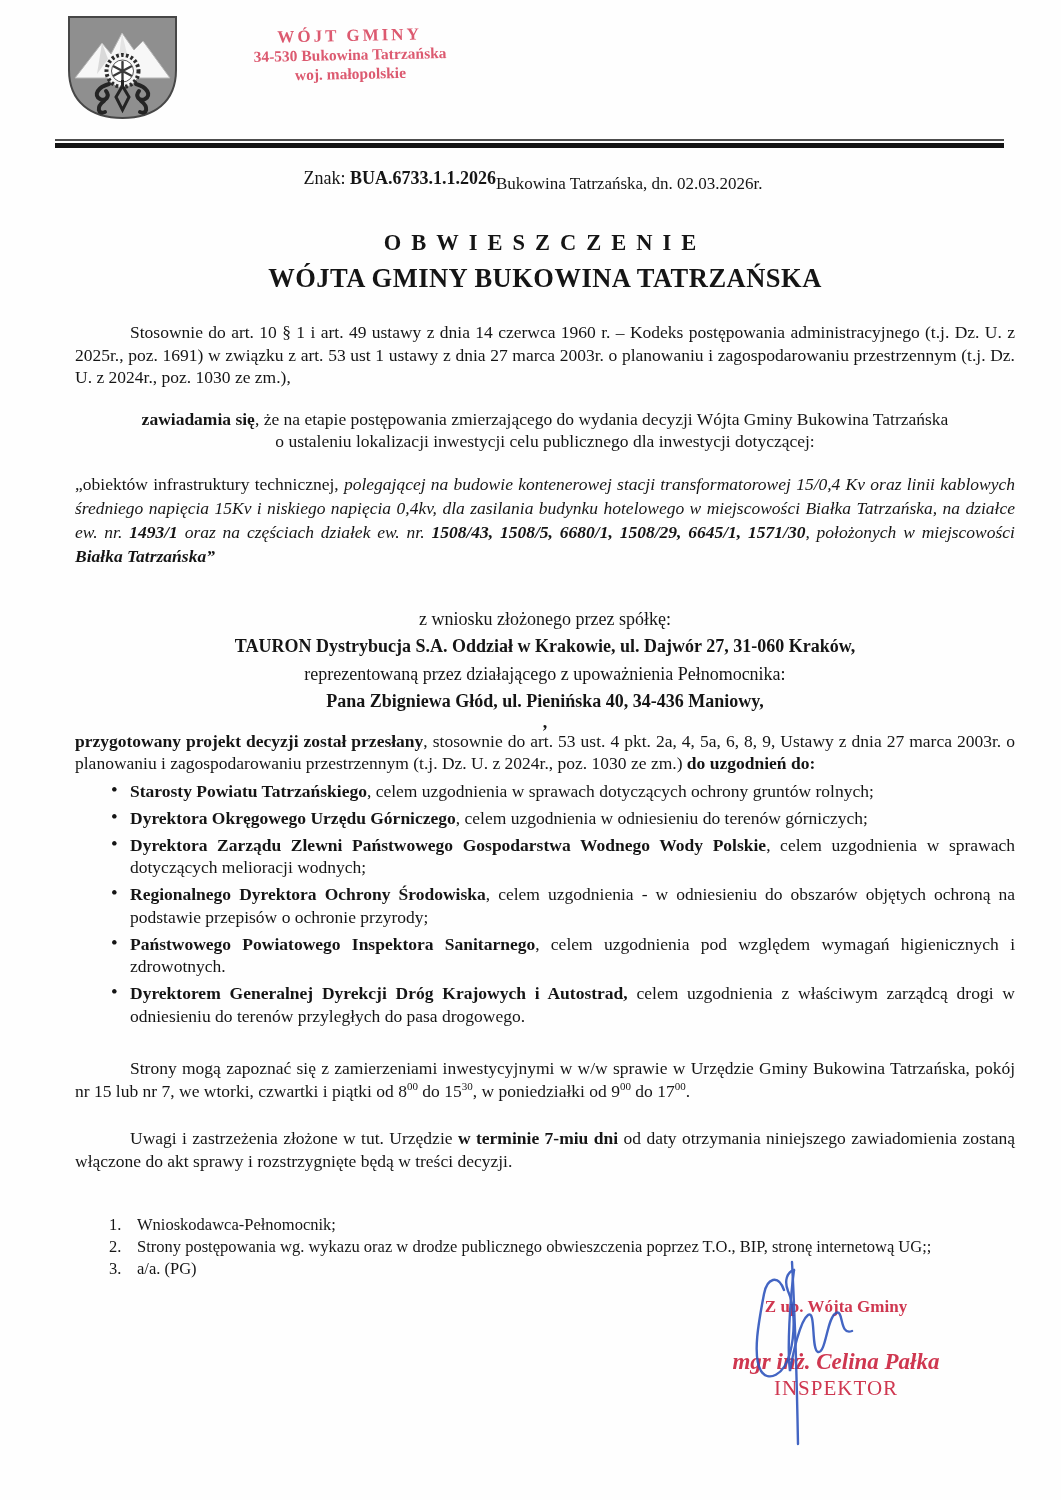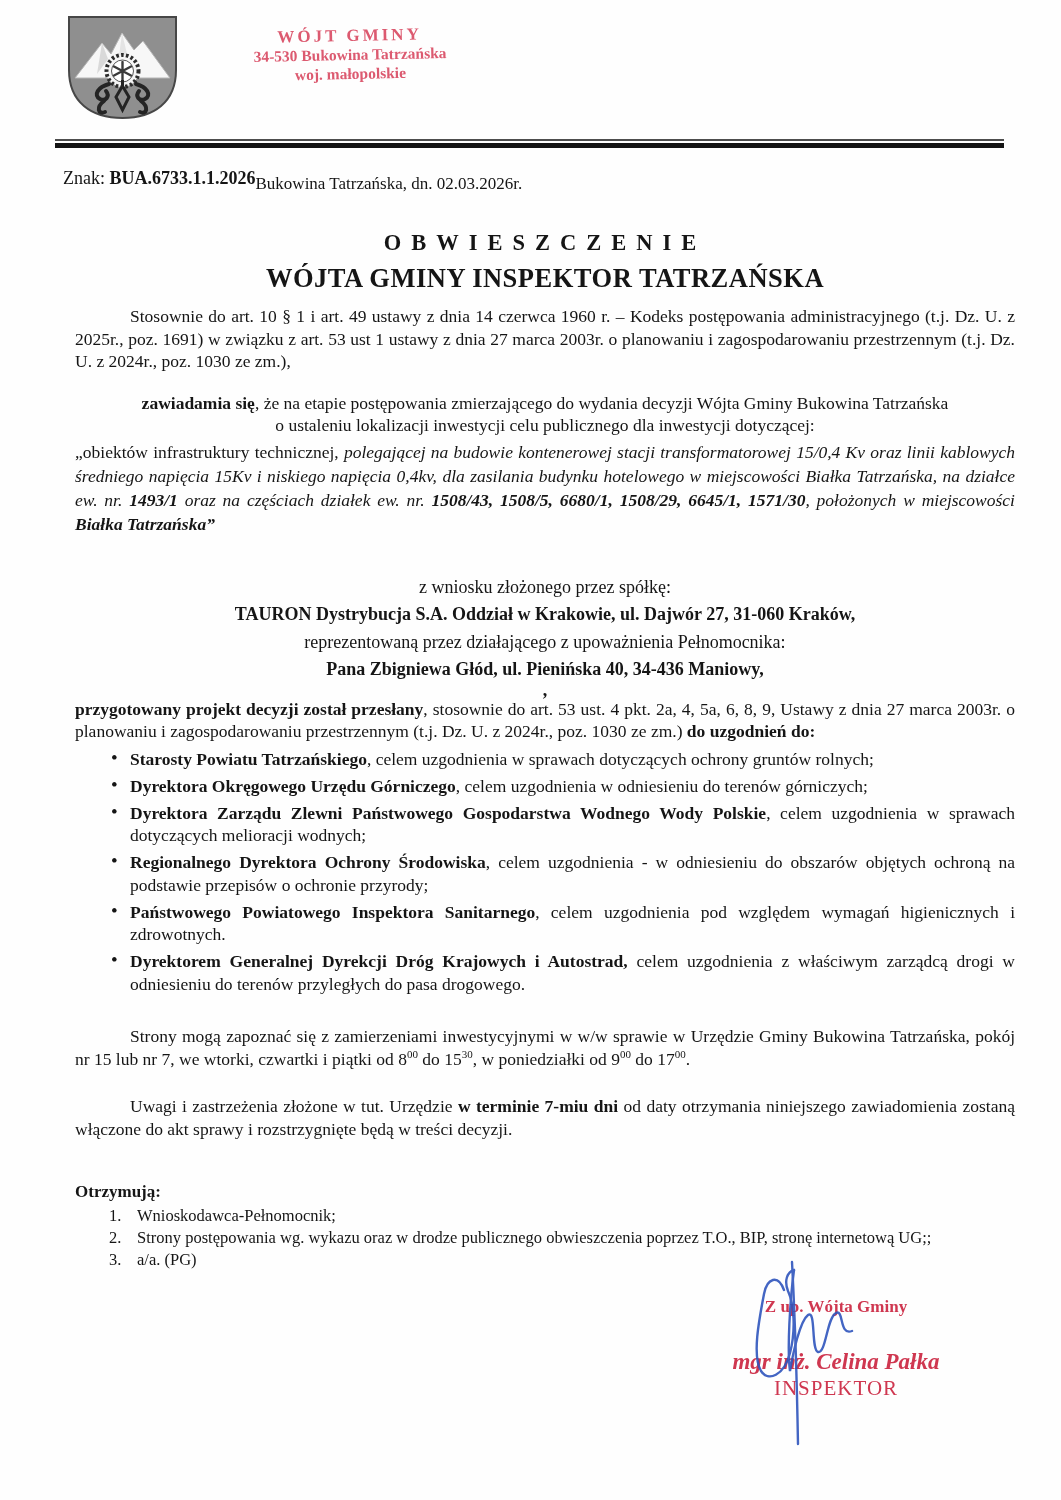--- a/index.html
+++ b/index.html
@@ -21,34 +21,34 @@
   }
   .stamp-top .l1 { font-size:17px; letter-spacing:3px; }
   .stamp-top .l2 { font-size:15.5px; }
   .stamp-top .l3 { font-size:15.5px; }
 
   .rule { position:absolute; left:55px; right:57px; top:139px; }
   .rule .a { height:2px; background:#4d4d4d; }
   .rule .b { height:5px; background:#141414; margin-top:2px; }
 
   
-  .meta { position:absolute; left:63px; right:58px; top:168px; display:flex; justify-content:flex-start; align-items:flex-start; font-size:18px; }
+  .meta { position:absolute; left:63px; right:58px; top:168px; display:flex; justify-content:center; align-items:flex-start; font-size:18px; }
   .meta .ref-label { font-weight:normal; }
   .meta .ref-value { font-weight:bold; }
   .meta .date { font-size:17px; padding-top:6px; }
 
   
   .main { position:absolute; left:75px; top:222px; width:940px; }
   .title1 { text-align:center; font-size:22.5px; font-weight:bold; letter-spacing:10px; margin:8px 0 0; }
   .title2 { text-align:center; font-size:26.5px; font-weight:bold; letter-spacing:0.5px; margin:7px 0 0; }
 
   p { margin:0; font-size:17.5px; line-height:22.5px; }
-  .legal   { text-align:justify; text-indent:55px; margin-top:11px; }
+  .legal   { text-align:justify; text-indent:55px; margin-top:27px; }
   .notice  { text-align:center; margin-top:19px; }
-  .quote   { text-align:justify; line-height:24px; margin-top:3px; }
+  .quote   { text-align:justify; line-height:24px; margin-top:19px; }
   .quote .it { font-style:italic; }
   .quote .bi { font-style:italic; font-weight:bold; }
 
   .applicant { text-align:center; margin-top:38px; font-size:18px; line-height:27.5px; }
   .applicant .bold { font-weight:bold; }
   .stray-comma { text-align:center; font-weight:bold; font-size:18px; line-height:13px; height:13px; }
 
   .project { text-align:justify; margin-top:1px; }
   .b { font-weight:bold; }
 
@@ -116,21 +116,21 @@
     <div>
       <span class="ref-label">Znak:</span>
       <span class="ref-value">BUA.6733.1.1.2026</span>
     </div>
     <div class="date">Bukowina Tatrzańska, dn. 02.03.2026r.</div>
   </div>
 
   <div class="main">
 
     <div class="title1">OBWIESZCZENIE</div>
-    <div class="title2">WÓJTA GMINY INSPEKTOR TATRZAŃSKA</div>
+    <div class="title2">WÓJTA GMINY BUKOWINA TATRZAŃSKA</div>
 
     <p class="legal">Stosownie do art. 10 § 1 i art. 49 ustawy z dnia 14 czerwca 1960 r. – Kodeks postępowania administracyjnego (t.j. Dz. U. z 2025r., poz. 1691) w związku z art. 53 ust 1 ustawy z dnia 27 marca 2003r. o planowaniu i zagospodarowaniu przestrzennym (t.j. Dz. U. z 2024r., poz. 1030 ze zm.),</p>
 
     <p class="notice"><span class="b">zawiadamia się</span><span>, że na etapie postępowania zmierzającego do wydania decyzji Wójta Gminy Bukowina Tatrzańska</span><br><span>o ustaleniu lokalizacji inwestycji celu publicznego dla inwestycji dotyczącej:</span></p>
 
     <p class="quote"><span>„obiektów infrastruktury technicznej,</span><span class="it"> polegającej na budowie kontenerowej stacji transformatorowej 15/0,4 Kv oraz linii kablowych średniego napięcia 15Kv i niskiego napięcia 0,4kv, dla zasilania budynku hotelowego w miejscowości Białka Tatrzańska, na działce ew. nr. </span><span class="bi">1493/1</span><span class="it"> oraz na częściach działek ew. nr. </span><span class="bi">1508/43, 1508/5, 6680/1, 1508/29, 6645/1, 1571/30</span><span class="it">, położonych w miejscowości </span><span class="bi">Białka Tatrzańska”</span></p>
 
     <div class="applicant">
       <div>z wniosku złożonego przez spółkę:</div>
       <div class="bold">TAURON Dystrybucja S.A. Oddział w Krakowie, ul. Dajwór 27, 31-060 Kraków,</div>
@@ -148,21 +148,20 @@
       <li><span class="b">Regionalnego Dyrektora Ochrony Środowiska</span><span>, celem uzgodnienia - w odniesieniu do obszarów objętych ochroną na podstawie przepisów o ochronie przyrody;</span></li>
       <li><span class="b">Państwowego Powiatowego Inspektora Sanitarnego</span><span>, celem uzgodnienia pod względem wymagań higienicznych i zdrowotnych.</span></li>
       <li><span class="b">Dyrektorem Generalnej Dyrekcji Dróg Krajowych i Autostrad,</span><span> celem uzgodnienia z właściwym zarządcą drogi w odniesieniu do terenów przyległych do pasa drogowego.</span></li>
     </ul>
 
     <p class="availability"><span>Strony mogą zapoznać się z zamierzeniami inwestycyjnymi w w/w sprawie w Urzędzie Gminy Bukowina Tatrzańska, pokój nr 15 lub nr 7, we wtorki, czwartki i piątki od 8</span><sup>00</sup><span> do 15</span><sup>30</sup><span>, w poniedziałki od 9</span><sup>00</sup><span> do 17</span><sup>00</sup><span>.</span></p>
 
     <p class="remarks"><span>Uwagi i zastrzeżenia złożone w tut. Urzędzie </span><span class="b">w terminie 7-miu dni</span><span> od daty otrzymania niniejszego zawiadomienia zostaną włączone do akt sprawy i rozstrzygnięte będą w treści decyzji.</span></p>
 
     <div class="distribution">
-      <div class="dist-label">Otrzymują:</div>
       <div class="dist-items">
         <div class="dist-item">
             <span class="num">1.</span>
             <span>Wnioskodawca-Pełnomocnik;</span>
           </div>
         <div class="dist-item">
             <span class="num">2.</span>
             <span>Strony postępowania wg. wykazu oraz w drodze publicznego obwieszczenia poprzez T.O., BIP, stronę internetową UG;;</span>
           </div>
         <div class="dist-item">

